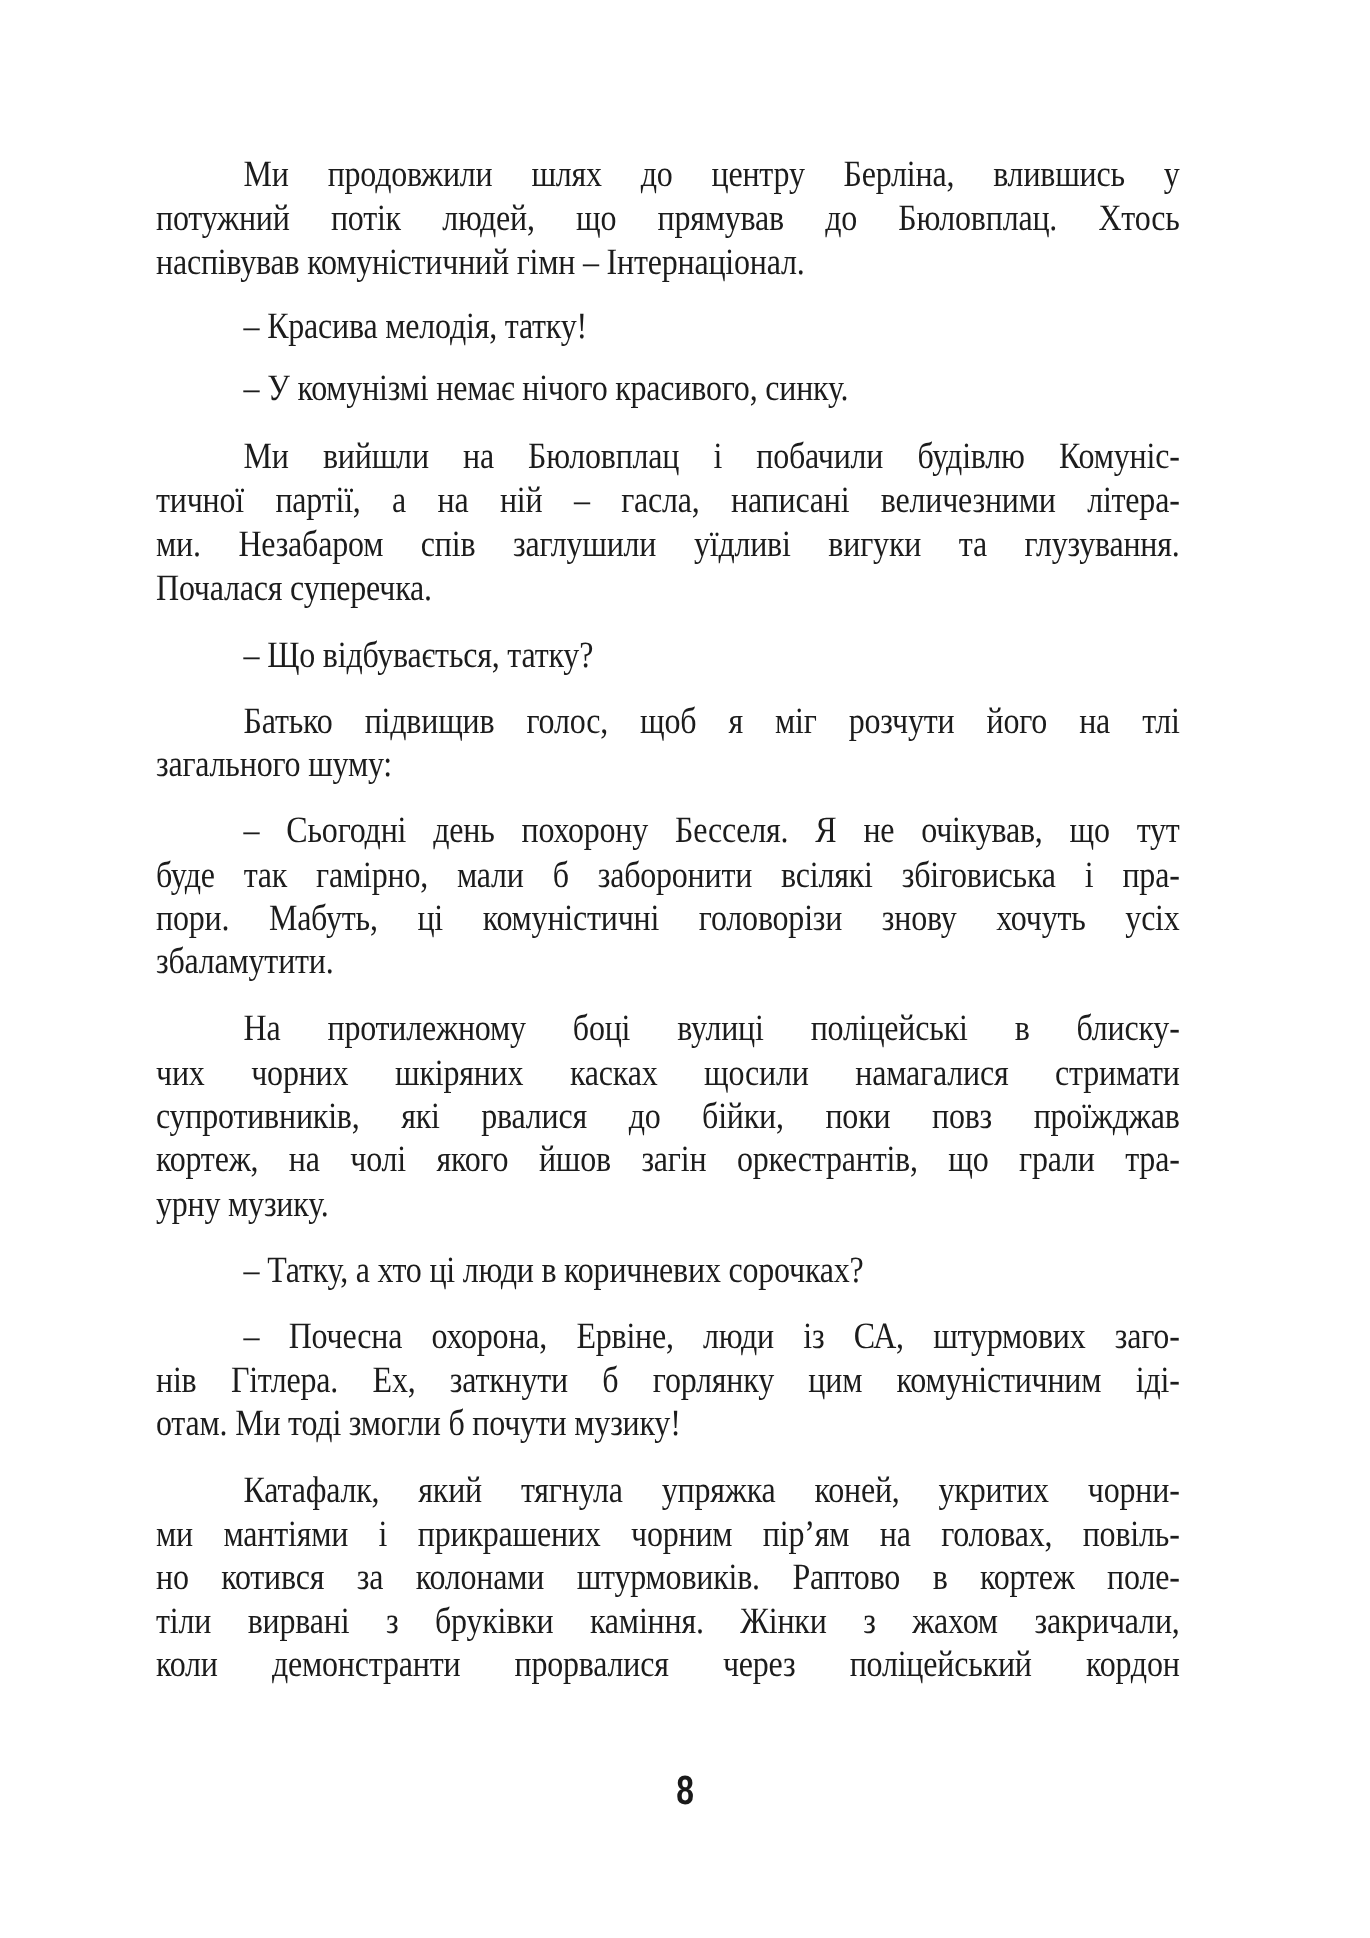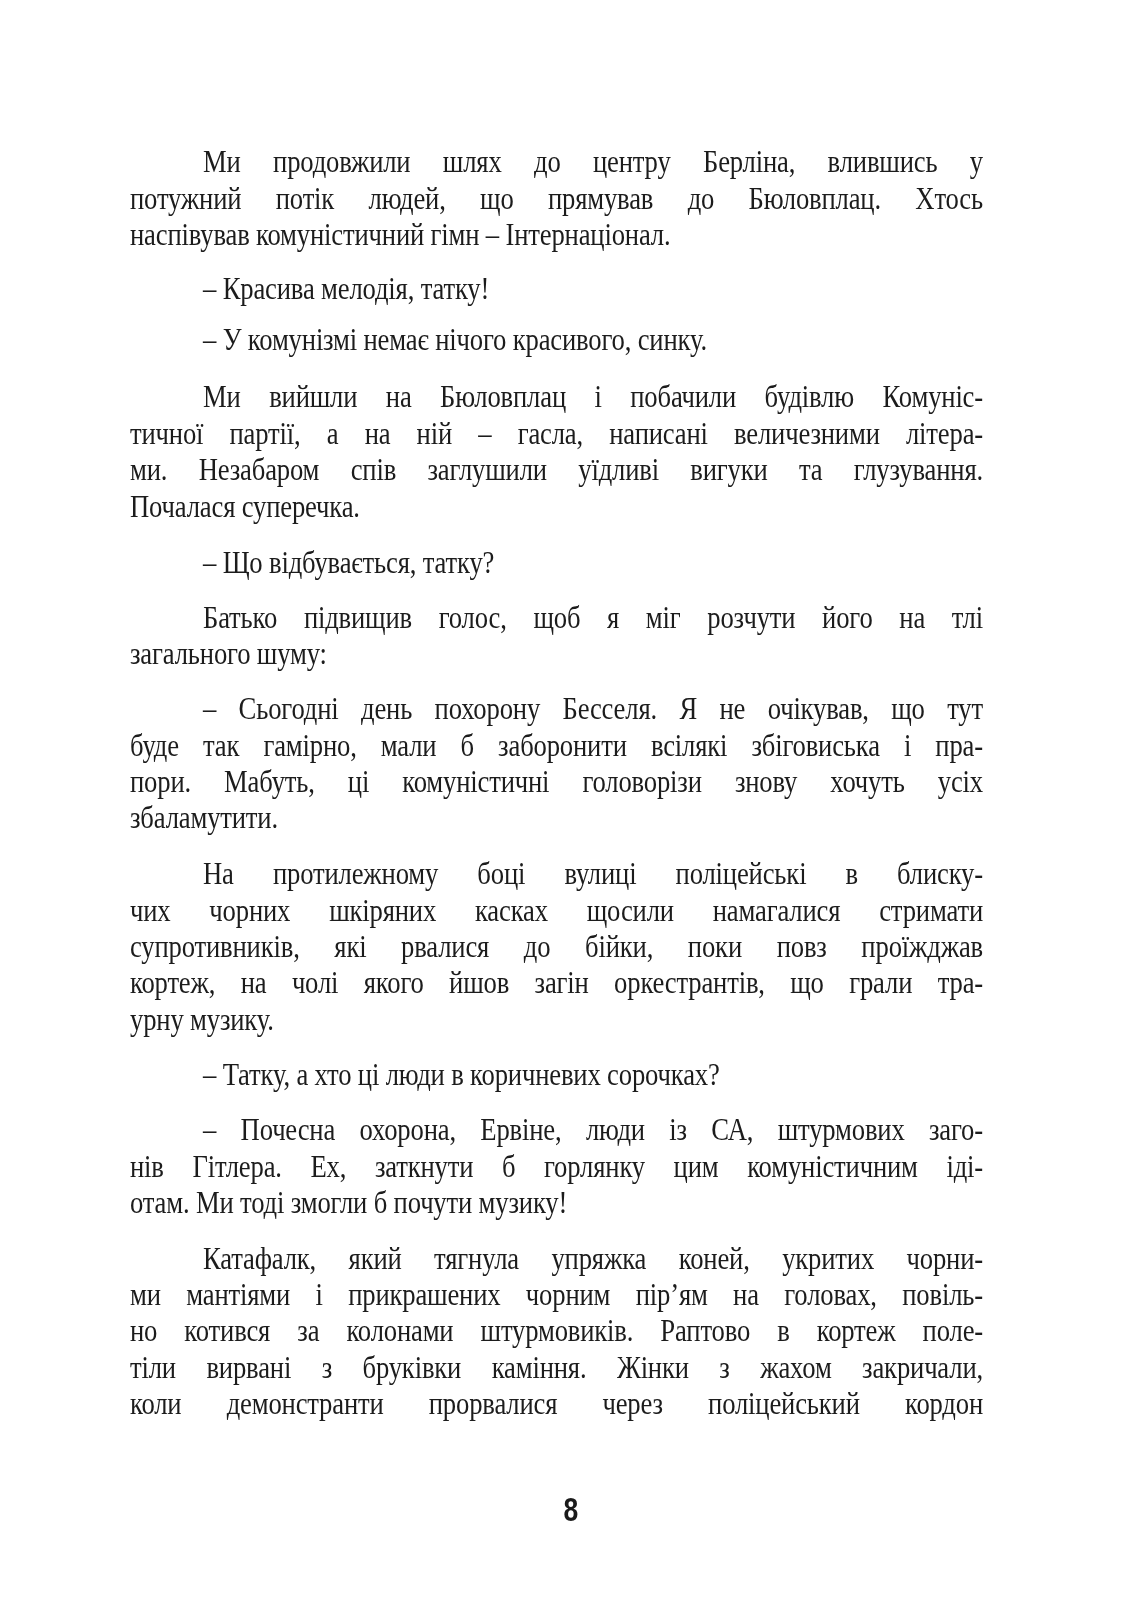--- a/index.html
+++ b/index.html
@@ -15,21 +15,20 @@
       font-family: "Liberation Serif", "DejaVu Serif", serif;
       color: #1c1c1c;
     }
     .page {
       position: absolute;
       left: 0;
       top: 0;
       width: 1142px;
       height: 1266px;
       background: #ffffff;
-      margin-top: 17px;
     }
     .line {
       position: absolute;
       left: 130px;
       width: 853px;
       height: 40px;
       line-height: 40px;
       font-size: 31px;
       white-space: nowrap;
       text-align: justify;

